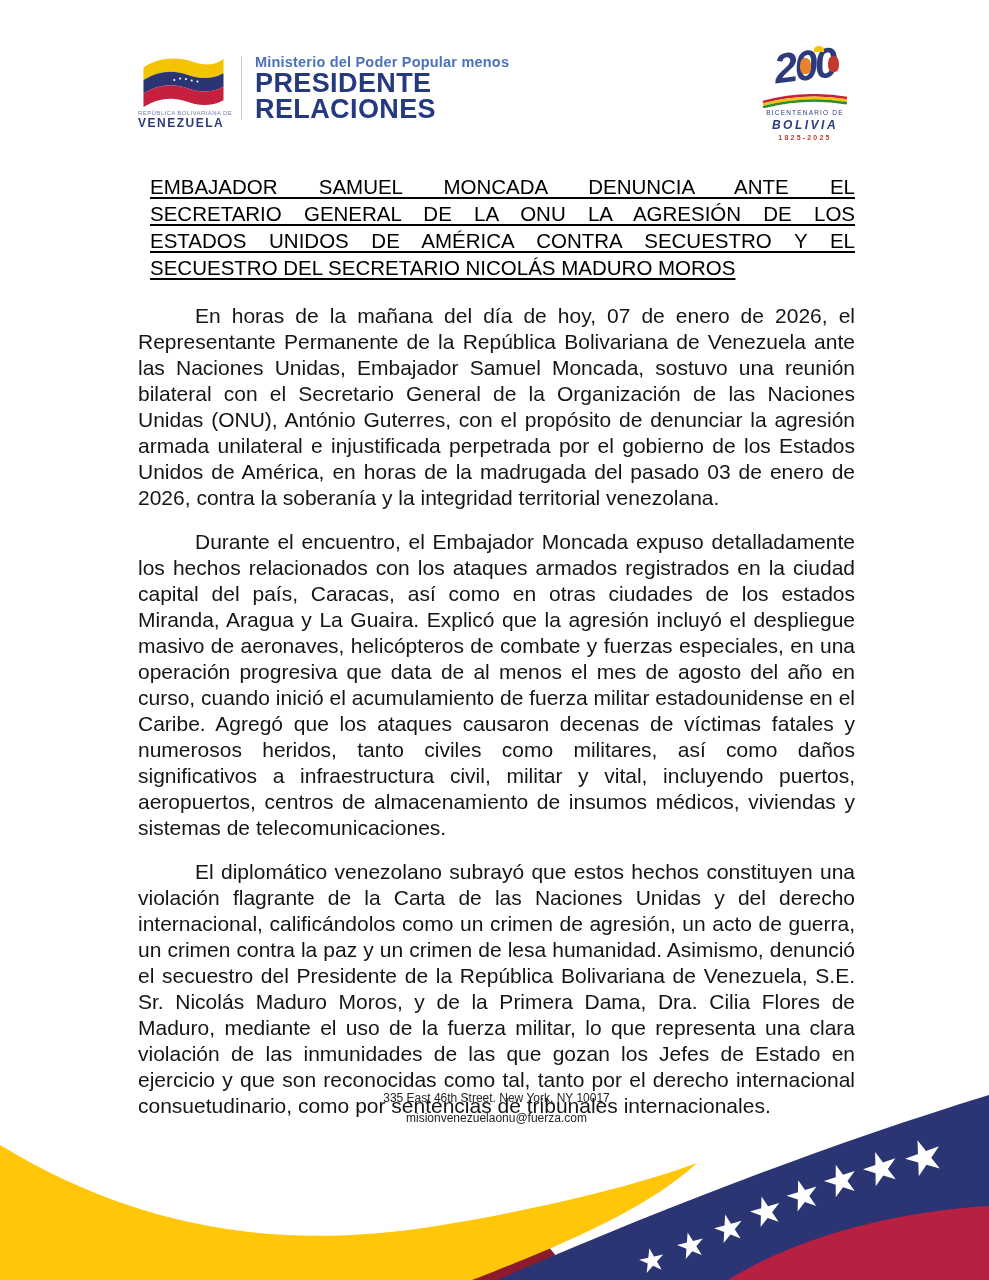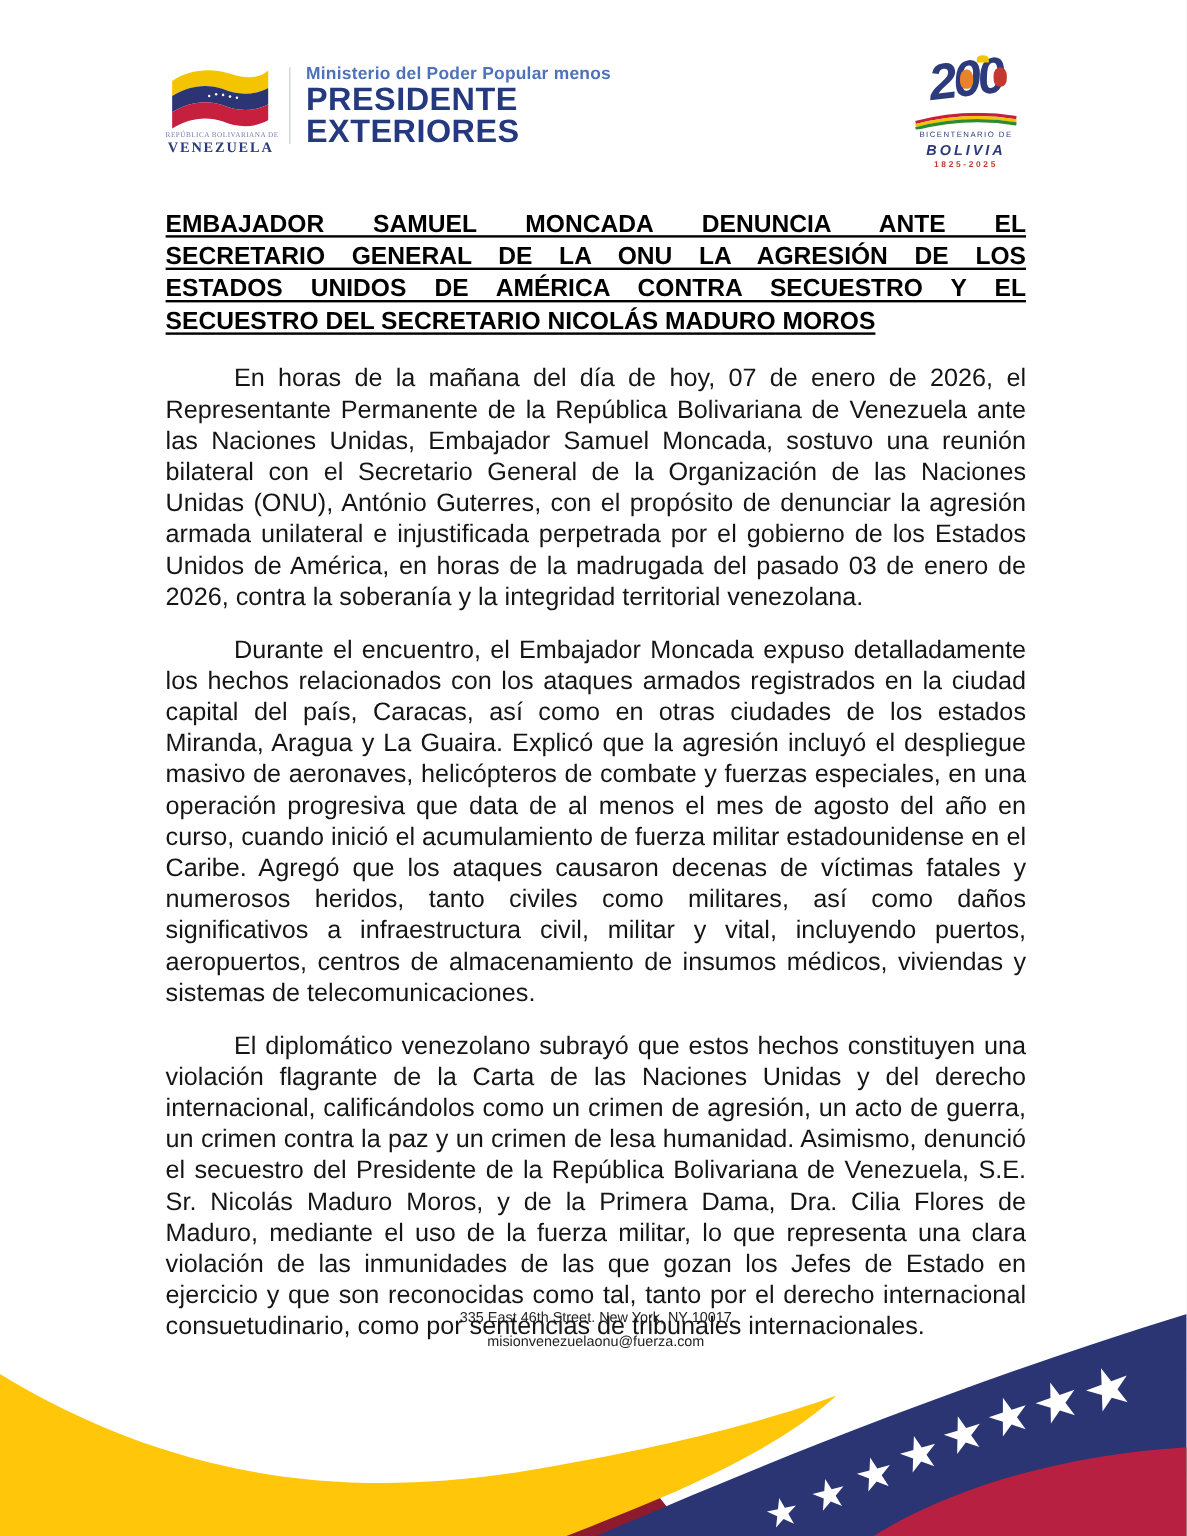--- a/index.html
+++ b/index.html
@@ -4,21 +4,21 @@
 <style>
   html,body{margin:0;padding:0;background:#e8e8e8;}
   .page{
     position:relative;width:989px;height:1280px;margin:0 auto;
     background:#ffffff;overflow:hidden;
     font-family:"Liberation Sans", sans-serif;color:#1b1b1b;
   }
   
   .header{position:absolute;left:138px;top:50px;width:722px;height:110px;}
   .mfa-logo{position:absolute;left:0;top:4px;display:flex;align-items:flex-start;}
-  .flag-box{width:90px;text-align:right;font-family:Liberation Serif, serif;}
+  .flag-box{width:90px;text-align:left;}
   .flag-svg{display:block;margin:0 auto;}
   .country-small{font-size:6px;color:#7181ad;letter-spacing:.4px;margin-top:2px;white-space:nowrap;}
   .country-name{font-size:12px;font-weight:bold;color:#2c3b7c;letter-spacing:1.5px;}
   .mfa-divider{width:1px;height:64px;background:#c9cdd6;margin:2px 13px 0 13px;}
   .ministry-text{padding-top:0;}
   .tagline{font-size:14.5px;font-weight:bold;color:#4d72ba;letter-spacing:.2px;}
   .ministry-name{font-size:27px;font-weight:800;color:#24397e;line-height:26px;letter-spacing:.4px;}
   
   .bolivia-logo{position:absolute;left:604px;top:-8px;width:126px;text-align:center;line-height:1;}
   .b-num-wrap{position:relative;height:52px;}
@@ -29,23 +29,23 @@
   .b-fig2{width:11px;height:16px;left:86px;top:14px;background:#c23a2f;}
   .b-sun{position:absolute;width:10px;height:6px;left:72px;top:4px;background:#f5c400;border-radius:50% 50% 0 0;}
   .b-swoosh{display:block;margin:0 auto 2px auto;}
   .b-small{font-size:6.5px;color:#2d3b7c;letter-spacing:1.2px;margin-top:1px;}
   .b-big{font-size:12px;font-weight:800;color:#2d3b7c;letter-spacing:2.5px;margin-top:2px;font-style:italic;}
   .b-years{font-size:7px;font-weight:bold;color:#c0392b;letter-spacing:2.2px;margin-top:3px;}
   
   .content{position:absolute;left:138px;top:173px;width:717px;}
   .title-block{margin:0 0 22px 0;}
   .title-line{
-    font-size:20.5px;font-weight:bold;line-height:27px;color:#000;
+    font-size:20.5px;font-weight:normal;line-height:27px;color:#000;
     text-align:justify;text-align-last:justify;
-    text-decoration:underline;text-decoration-thickness:2.2px;text-underline-offset:3px;
+    text-decoration:underline;text-decoration-thickness:2.2px;text-underline-offset:3px;margin-left:12px;
   }
   .title-line.last{text-align-last:left;}
   .para{
     font-size:21px;line-height:26px;text-align:justify;text-indent:57px;
     margin:0 0 18px 0;color:#151515;
   }
   
   .footer{position:absolute;left:138px;top:1088px;width:717px;text-align:center;
           font-size:12px;line-height:20px;color:#222;}
   
@@ -72,21 +72,21 @@
             <circle cx="60" cy="28.5" r="1.1"></circle>
           </g>
         </svg>
         <div class="country-small">REPÚBLICA BOLIVARIANA DE</div>
         <div class="country-name">VENEZUELA</div>
       </div>
       <div class="mfa-divider"></div>
       <div class="ministry-text">
         <div class="tagline">Ministerio del Poder Popular menos</div>
         <div class="ministry-name">PRESIDENTE</div>
-        <div class="ministry-name">EXTERIORES</div>
+        <div class="ministry-name">RELACIONES</div>
       </div>
     </div>
 
     <div class="bolivia-logo">
       <div class="b-num-wrap">
         <span class="b-num">200</span>
         <span class="b-sun"></span>
         <span class="b-fig b-fig1"></span>
         <span class="b-fig b-fig2"></span>
       </div>

